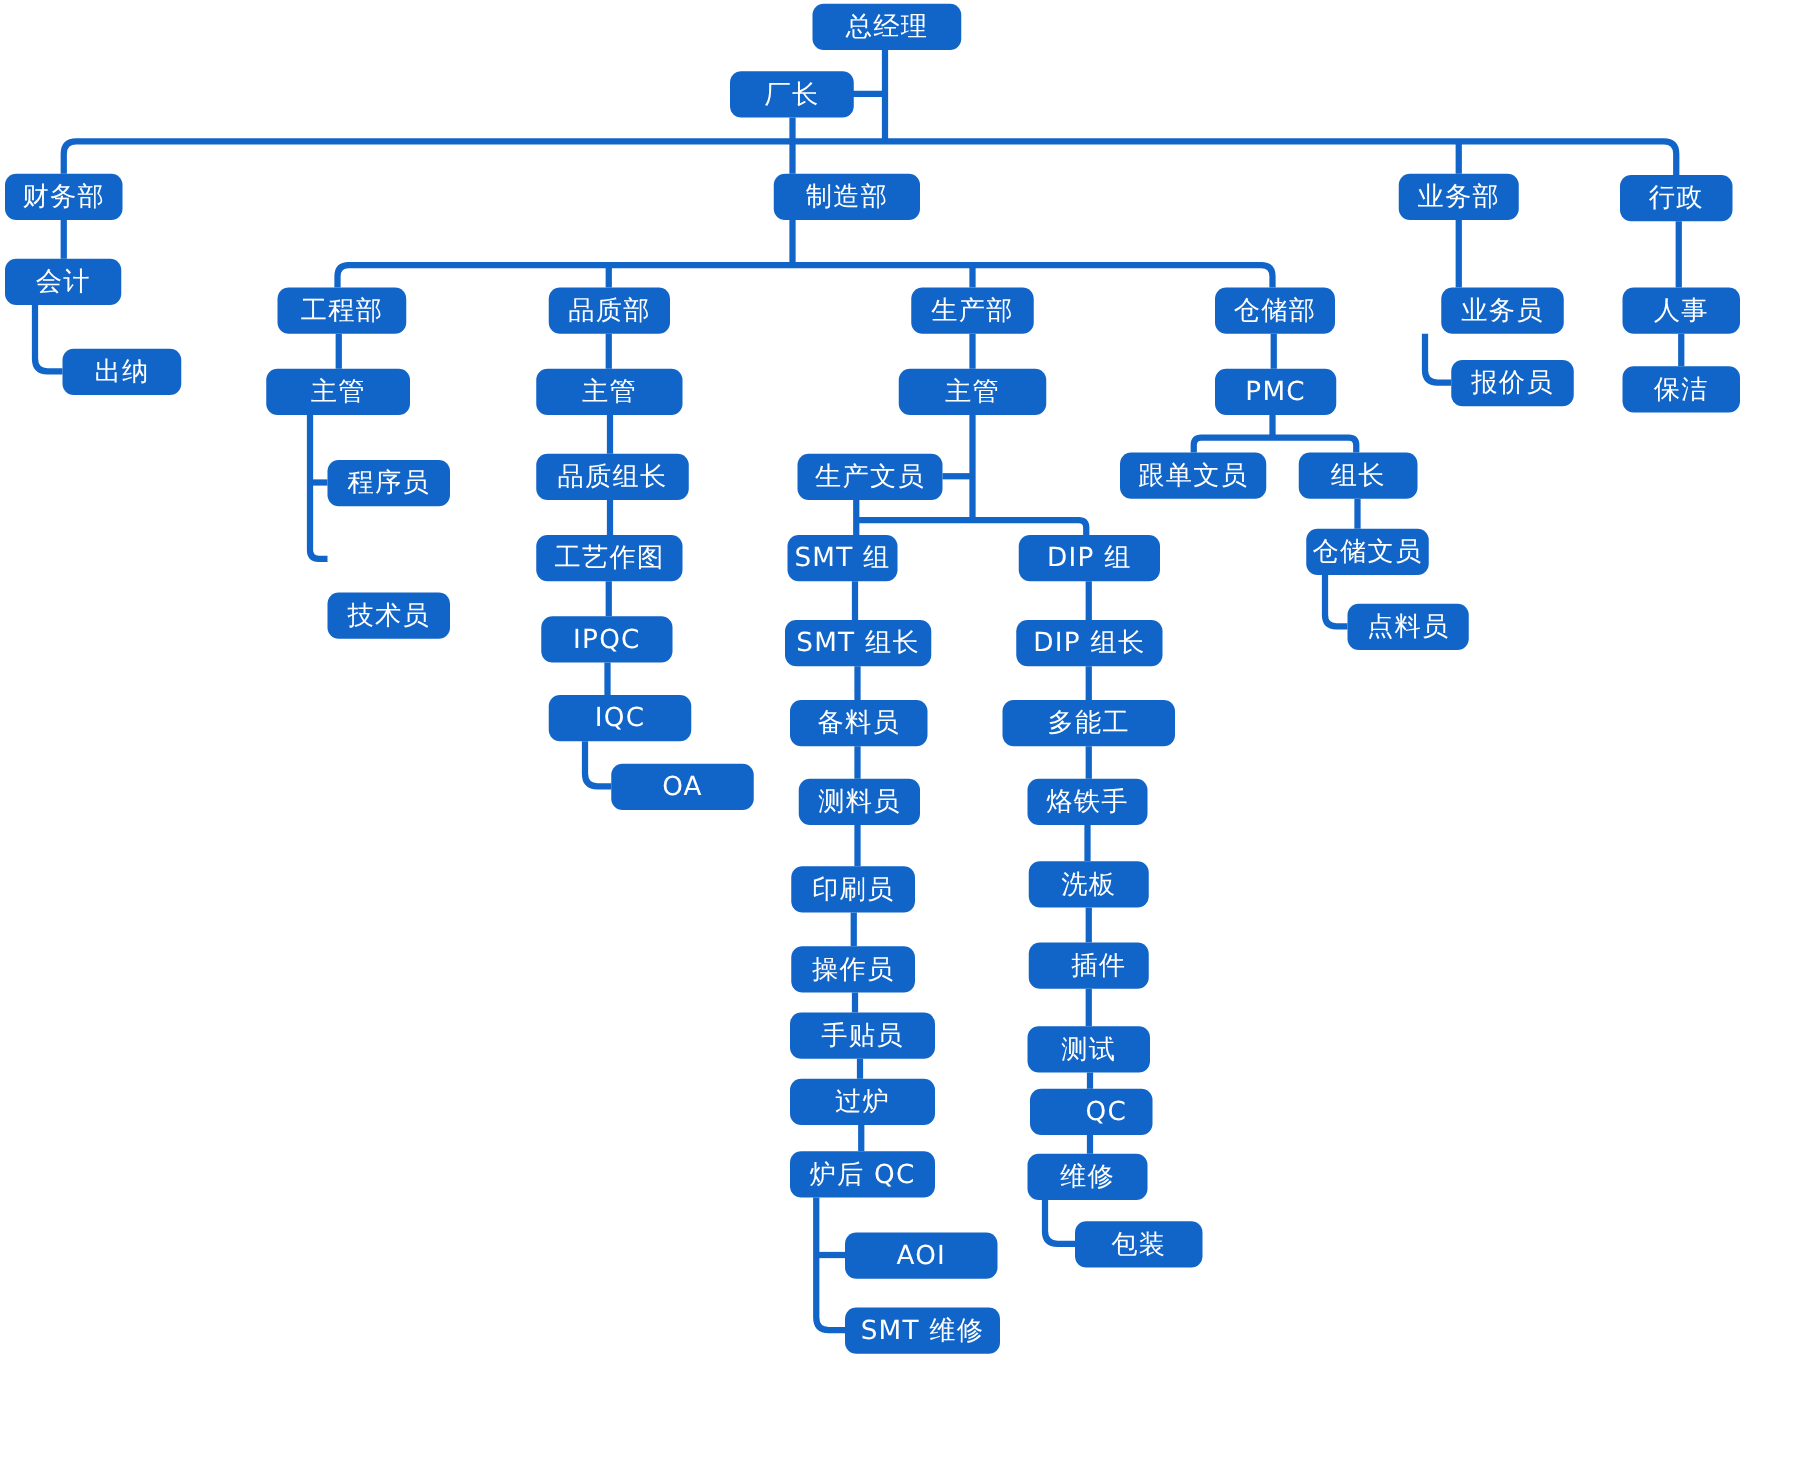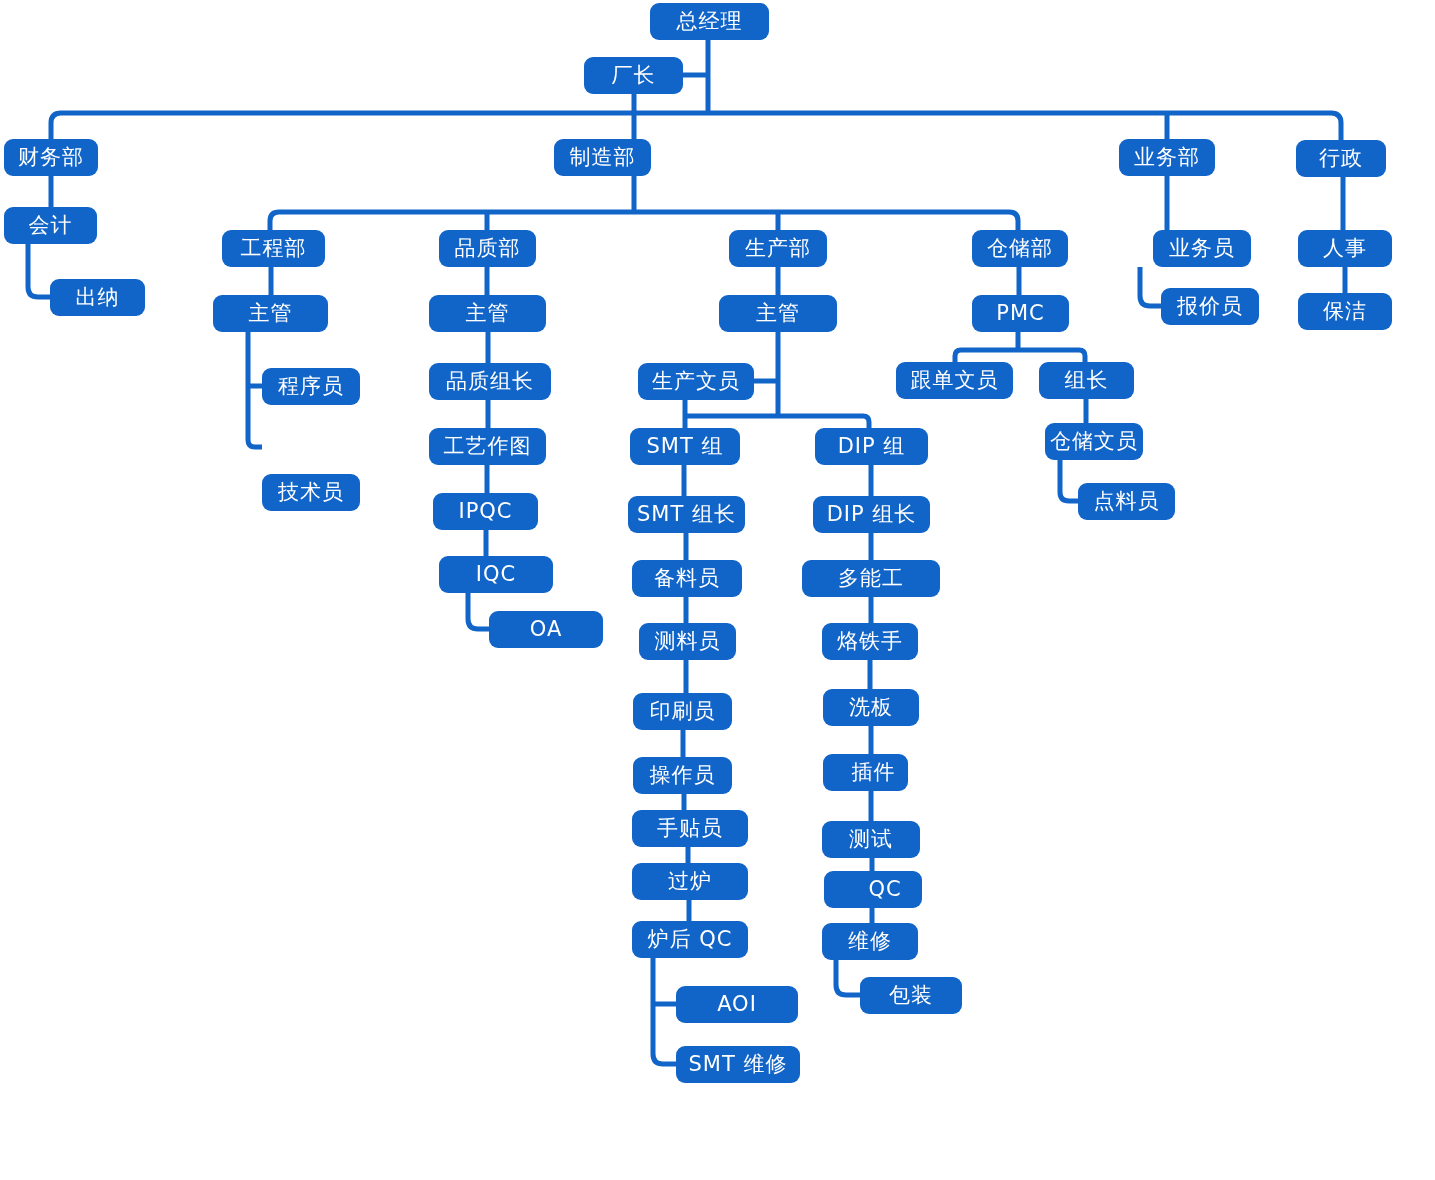--- a/index.html
+++ b/index.html
@@ -74,51 +74,51 @@
       <path d="M1060 460 L1060 492 Q1060 501 1069 501 L1078 501" class="edge"></path>
       <path d="M1167 176 L1167 230" class="edge"></path>
       <path d="M1140 267 L1140 296 Q1140 306 1150 306 L1161 306" class="edge"></path>
       <path d="M1343 177 L1343 230" class="edge"></path>
       <path d="M1345 267 L1345 293" class="edge"></path>
     </svg>
 
 <div class="node" style="left: 650px; top: 3px; width: 119px; height: 37px;">总经理</div>
     <div class="node" style="left: 584px; top: 57px; width: 99px; height: 37px;">厂长</div>
     <div class="node" style="left: 4px; top: 139px; width: 94px; height: 37px;">财务部</div>
-    <div class="node" style="left: 554px; top: 139px; width: 97px; height: 37px; text-align: right;">制造部</div>
+    <div class="node" style="left: 619px; top: 139px; width: 117px; height: 37px; text-align: right;">制造部</div>
     <div class="node" style="left: 1119px; top: 139px; width: 96px; height: 37px;">业务部</div>
     <div class="node" style="left: 1296px; top: 140px; width: 90px; height: 37px;">行政</div>
     <div class="node" style="left: 4px; top: 207px; width: 93px; height: 37px;">会计</div>
     <div class="node" style="left: 50px; top: 279px; width: 95px; height: 37px;">出纳</div>
     <div class="node" style="left: 222px; top: 230px; width: 103px; height: 37px;">工程部</div>
     <div class="node" style="left: 213px; top: 295px; width: 115px; height: 37px;">主管</div>
     <div class="node" style="left: 262px; top: 368px; width: 98px; height: 37px;">程序员</div>
     <div class="node" style="left: 262px; top: 429px; width: 98px; height: 37px; margin-top: 45px;">技术员</div>
     <div class="node" style="left: 439px; top: 230px; width: 97px; height: 37px;">品质部</div>
     <div class="node" style="left: 429px; top: 295px; width: 117px; height: 37px;">主管</div>
     <div class="node" style="left: 429px; top: 363px; width: 122px; height: 37px;">品质组长</div>
     <div class="node" style="left: 429px; top: 428px; width: 117px; height: 37px;">工艺作图</div>
     <div class="node" style="left: 433px; top: 493px; width: 105px; height: 37px;">IPQC</div>
     <div class="node" style="left: 439px; top: 556px; width: 114px; height: 37px;">IQC</div>
     <div class="node" style="left: 489px; top: 611px; width: 114px; height: 37px;">OA</div>
     <div class="node" style="left: 729px; top: 230px; width: 98px; height: 37px;">生产部</div>
     <div class="node" style="left: 719px; top: 295px; width: 118px; height: 37px;">主管</div>
     <div class="node" style="left: 638px; top: 363px; width: 116px; height: 37px;">生产文员</div>
-    <div class="node" style="left: 630px; top: 428px; width: 110px; height: 37px;">SMT 组</div>
+    <div class="node" style="left: 630px; top: 428px; width: 88px; height: 37px;">SMT 组</div>
     <div class="node" style="left: 815px; top: 428px; width: 113px; height: 37px;">DIP 组</div>
     <div class="node" style="left: 628px; top: 496px; width: 117px; height: 37px;">SMT 组长</div>
     <div class="node" style="left: 813px; top: 496px; width: 117px; height: 37px;">DIP 组长</div>
     <div class="node" style="left: 632px; top: 560px; width: 110px; height: 37px;">备料员</div>
     <div class="node" style="left: 802px; top: 560px; width: 138px; height: 37px;">多能工</div>
     <div class="node" style="left: 639px; top: 623px; width: 97px; height: 37px;">测料员</div>
     <div class="node" style="left: 822px; top: 623px; width: 96px; height: 37px;">烙铁手</div>
     <div class="node" style="left: 633px; top: 693px; width: 99px; height: 37px;">印刷员</div>
     <div class="node" style="left: 823px; top: 689px; width: 96px; height: 37px;">洗板</div>
     <div class="node" style="left: 633px; top: 757px; width: 99px; height: 37px;">操作员</div>
-    <div class="node" style="left: 823px; top: 754px; width: 85px; height: 37px; padding-left: 16px;">插件</div>
+    <div class="node" style="left: 823px; top: 754px; width: 96px; height: 37px; padding-left: 16px;">插件</div>
     <div class="node" style="left: 632px; top: 810px; width: 116px; height: 37px;">手贴员</div>
     <div class="node" style="left: 822px; top: 821px; width: 98px; height: 37px;">测试</div>
     <div class="node" style="left: 632px; top: 863px; width: 116px; height: 37px;">过炉</div>
     <div class="node" style="left: 824px; top: 871px; width: 98px; height: 37px; padding-left: 24px;">QC</div>
     <div class="node" style="left: 632px; top: 921px; width: 116px; height: 37px;">炉后 QC</div>
     <div class="node" style="left: 822px; top: 923px; width: 96px; height: 37px;">维修</div>
     <div class="node" style="left: 676px; top: 986px; width: 122px; height: 37px;">AOI</div>
     <div class="node" style="left: 860px; top: 977px; width: 102px; height: 37px;">包装</div>
     <div class="node" style="left: 676px; top: 1046px; width: 124px; height: 37px;">SMT 维修</div>
     <div class="node" style="left: 972px; top: 230px; width: 96px; height: 37px;">仓储部</div>

